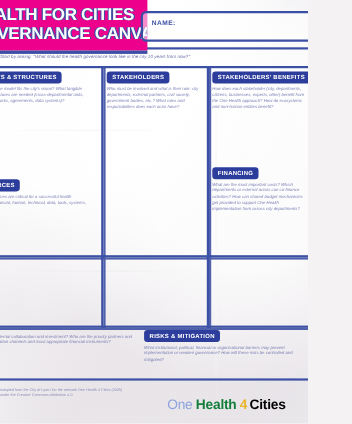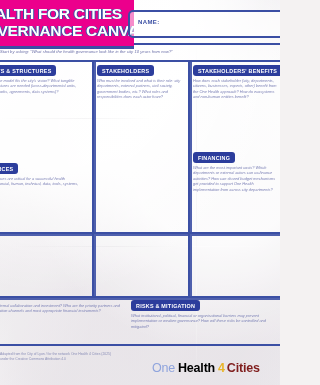--- a/index.html
+++ b/index.html
@@ -129,16 +129,16 @@
     <div class="tag" style="left:131px;top:240px;">RISKS &amp; MITIGATION</div>
     <div class="prompt" style="left:131px;top:253px;width:146px;">What institutional, political, financial or organisational barriers may prevent implementation or weaken governance? How will these risks be controlled and mitigated?</div>
   </div>
 
   <div style="position:absolute;left:0;top:352px;width:150px;z-index:4;">
     <div style="color:#8b8fb8;font-size:3.4px;line-height:5px;white-space:nowrap;">Adapted from the City of Lyon / for the network One Health 4 Cities (2025)</div>
     <div style="color:#8b8fb8;font-size:3.4px;line-height:5px;white-space:nowrap;">under the Creative Commons Attribution 4.0</div>
   </div>
 
   <div style="position:absolute;left:152px;top:361px;z-index:4;white-space:nowrap;font-size:12.5px;letter-spacing:-.2px;">
-    <span style="color:#8fa4dd;font-weight:normal;">One</span><span style="display:inline-block;width:3px;"></span><span style="color:#000000;font-weight:bold;">Health</span><span style="display:inline-block;width:3px;"></span><span style="color:#e8b52a;font-weight:bold;">4</span><span style="display:inline-block;width:2px;"></span><span style="color:#7f1d1d;font-weight:bold;">Cities</span>
+    <span style="color:#8fa4dd;font-weight:normal;">One</span><span style="display:inline-block;width:3px;"></span><span style="color:#15803d;font-weight:bold;">Health</span><span style="display:inline-block;width:3px;"></span><span style="color:#e8b52a;font-weight:bold;">4</span><span style="display:inline-block;width:2px;"></span><span style="color:#000000;font-weight:bold;">Cities</span>
   </div>
 
 </div>
 
 </body></html>

